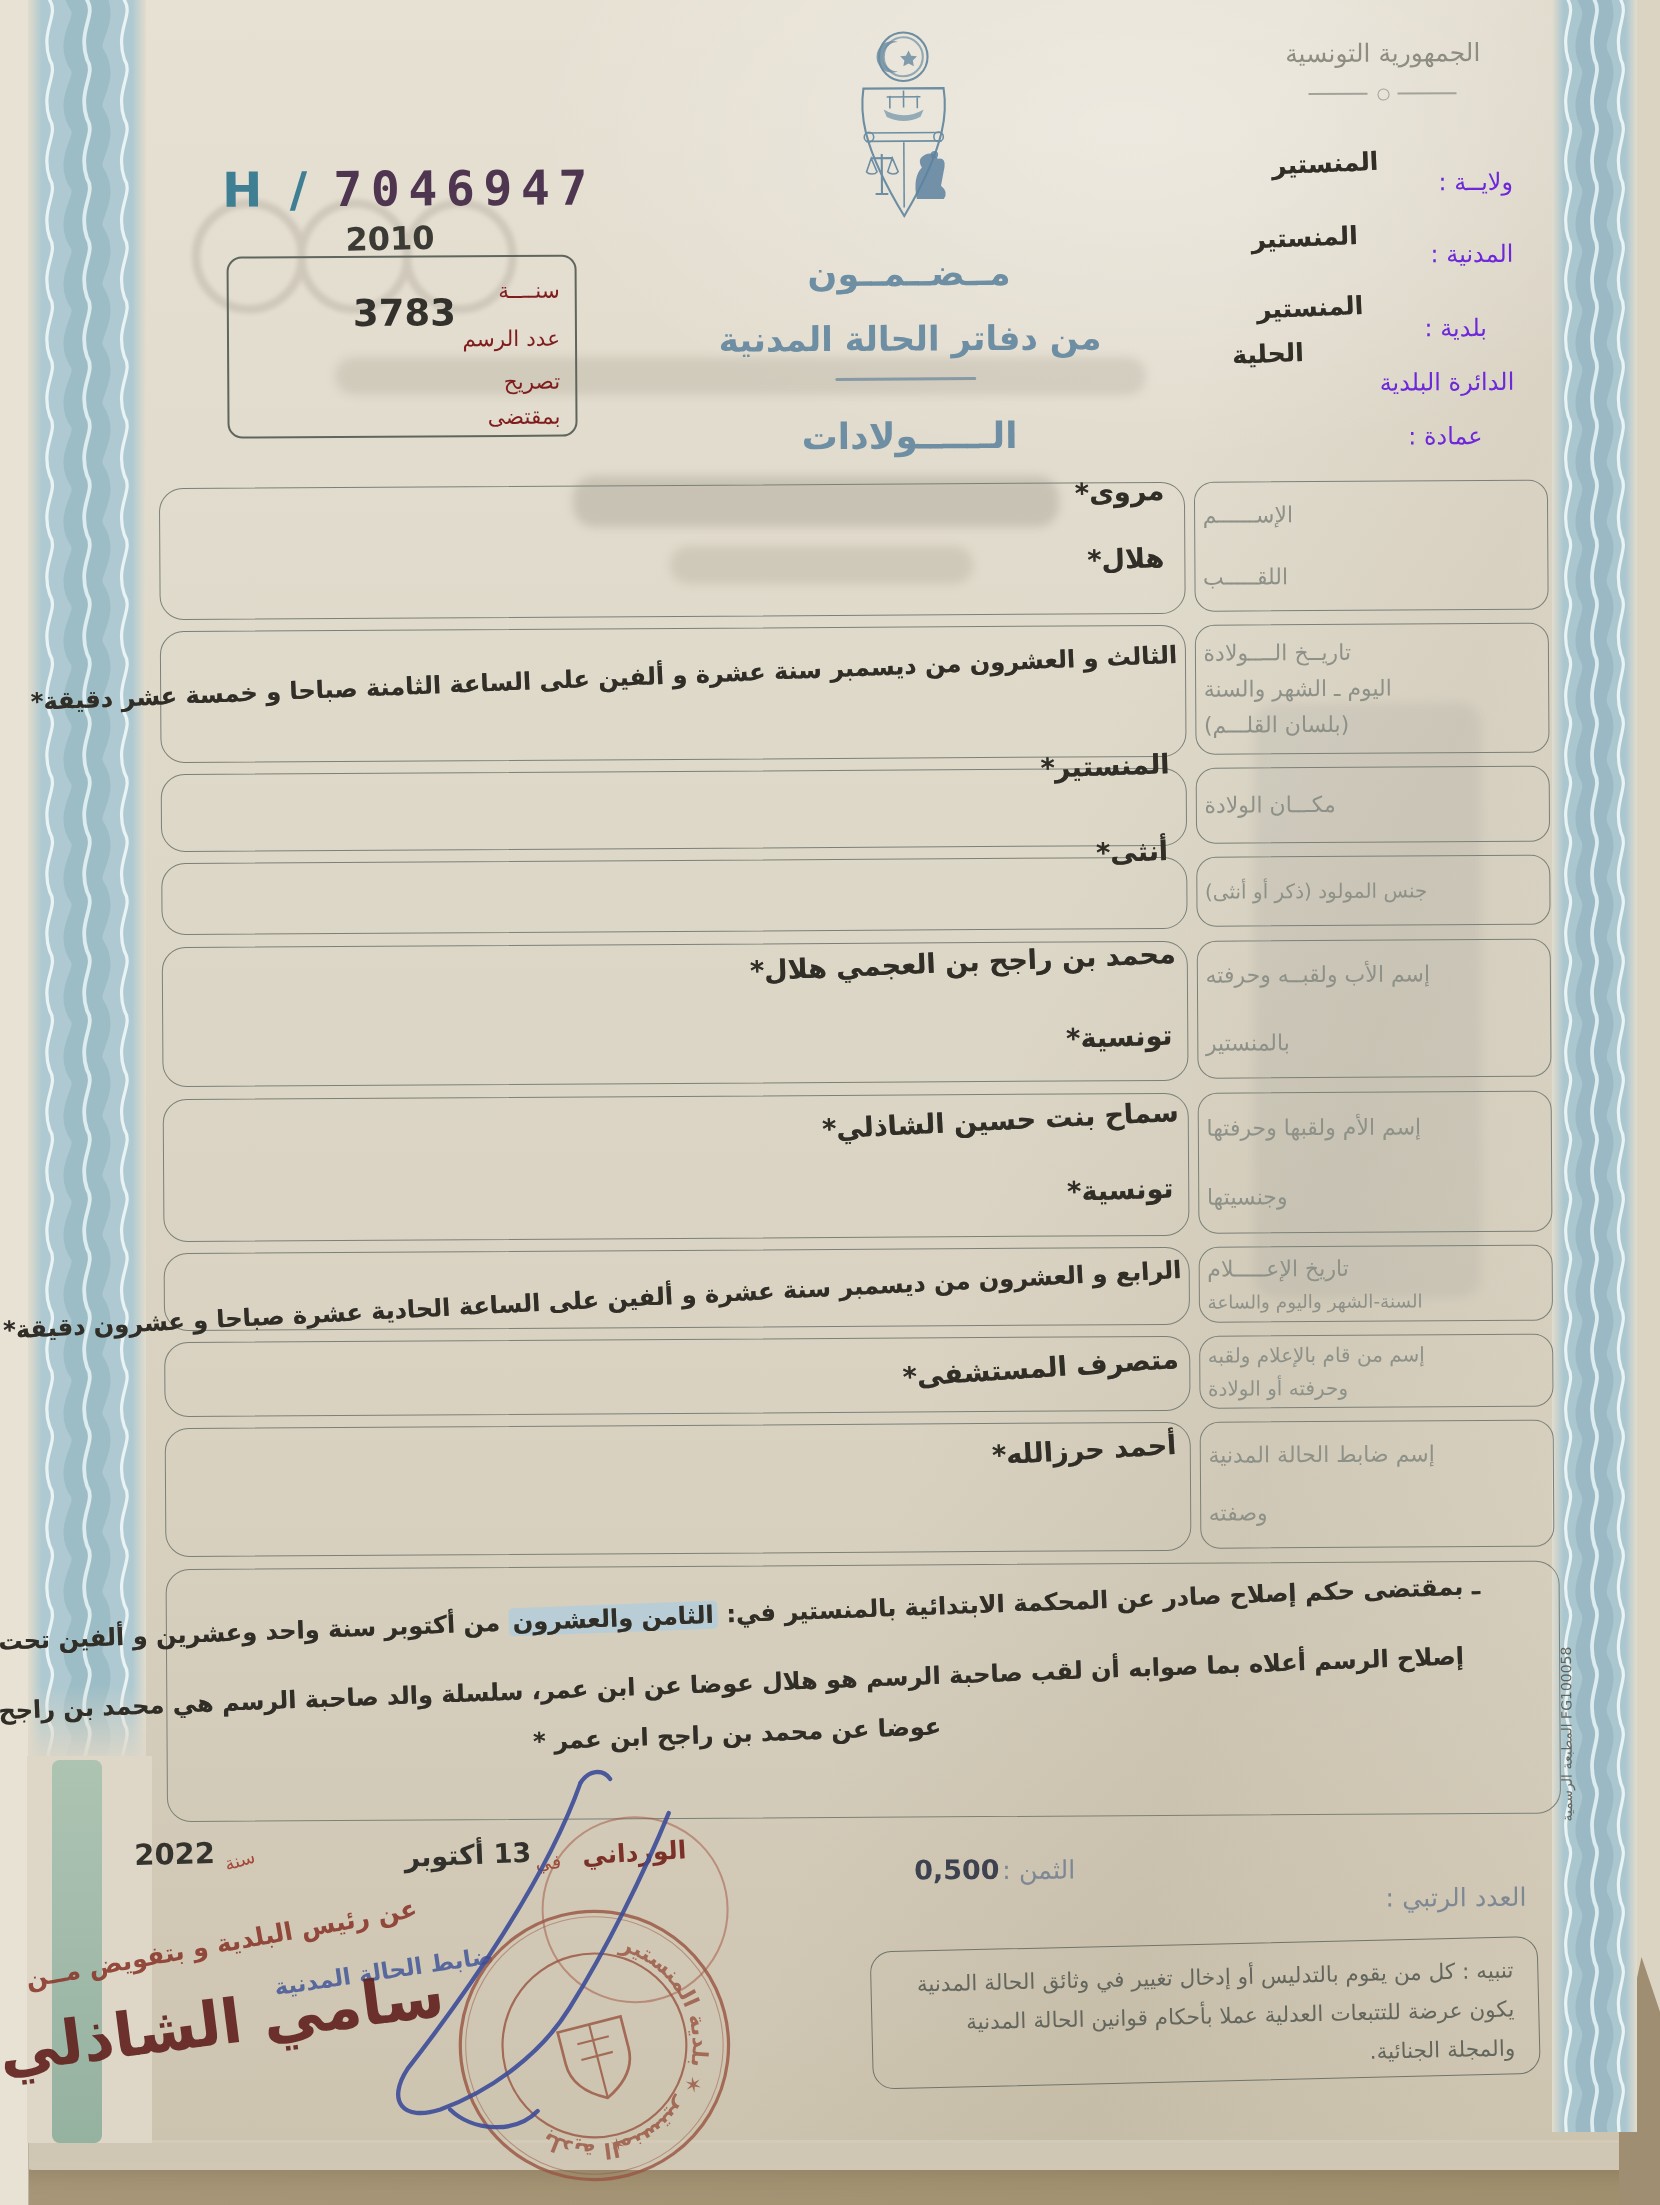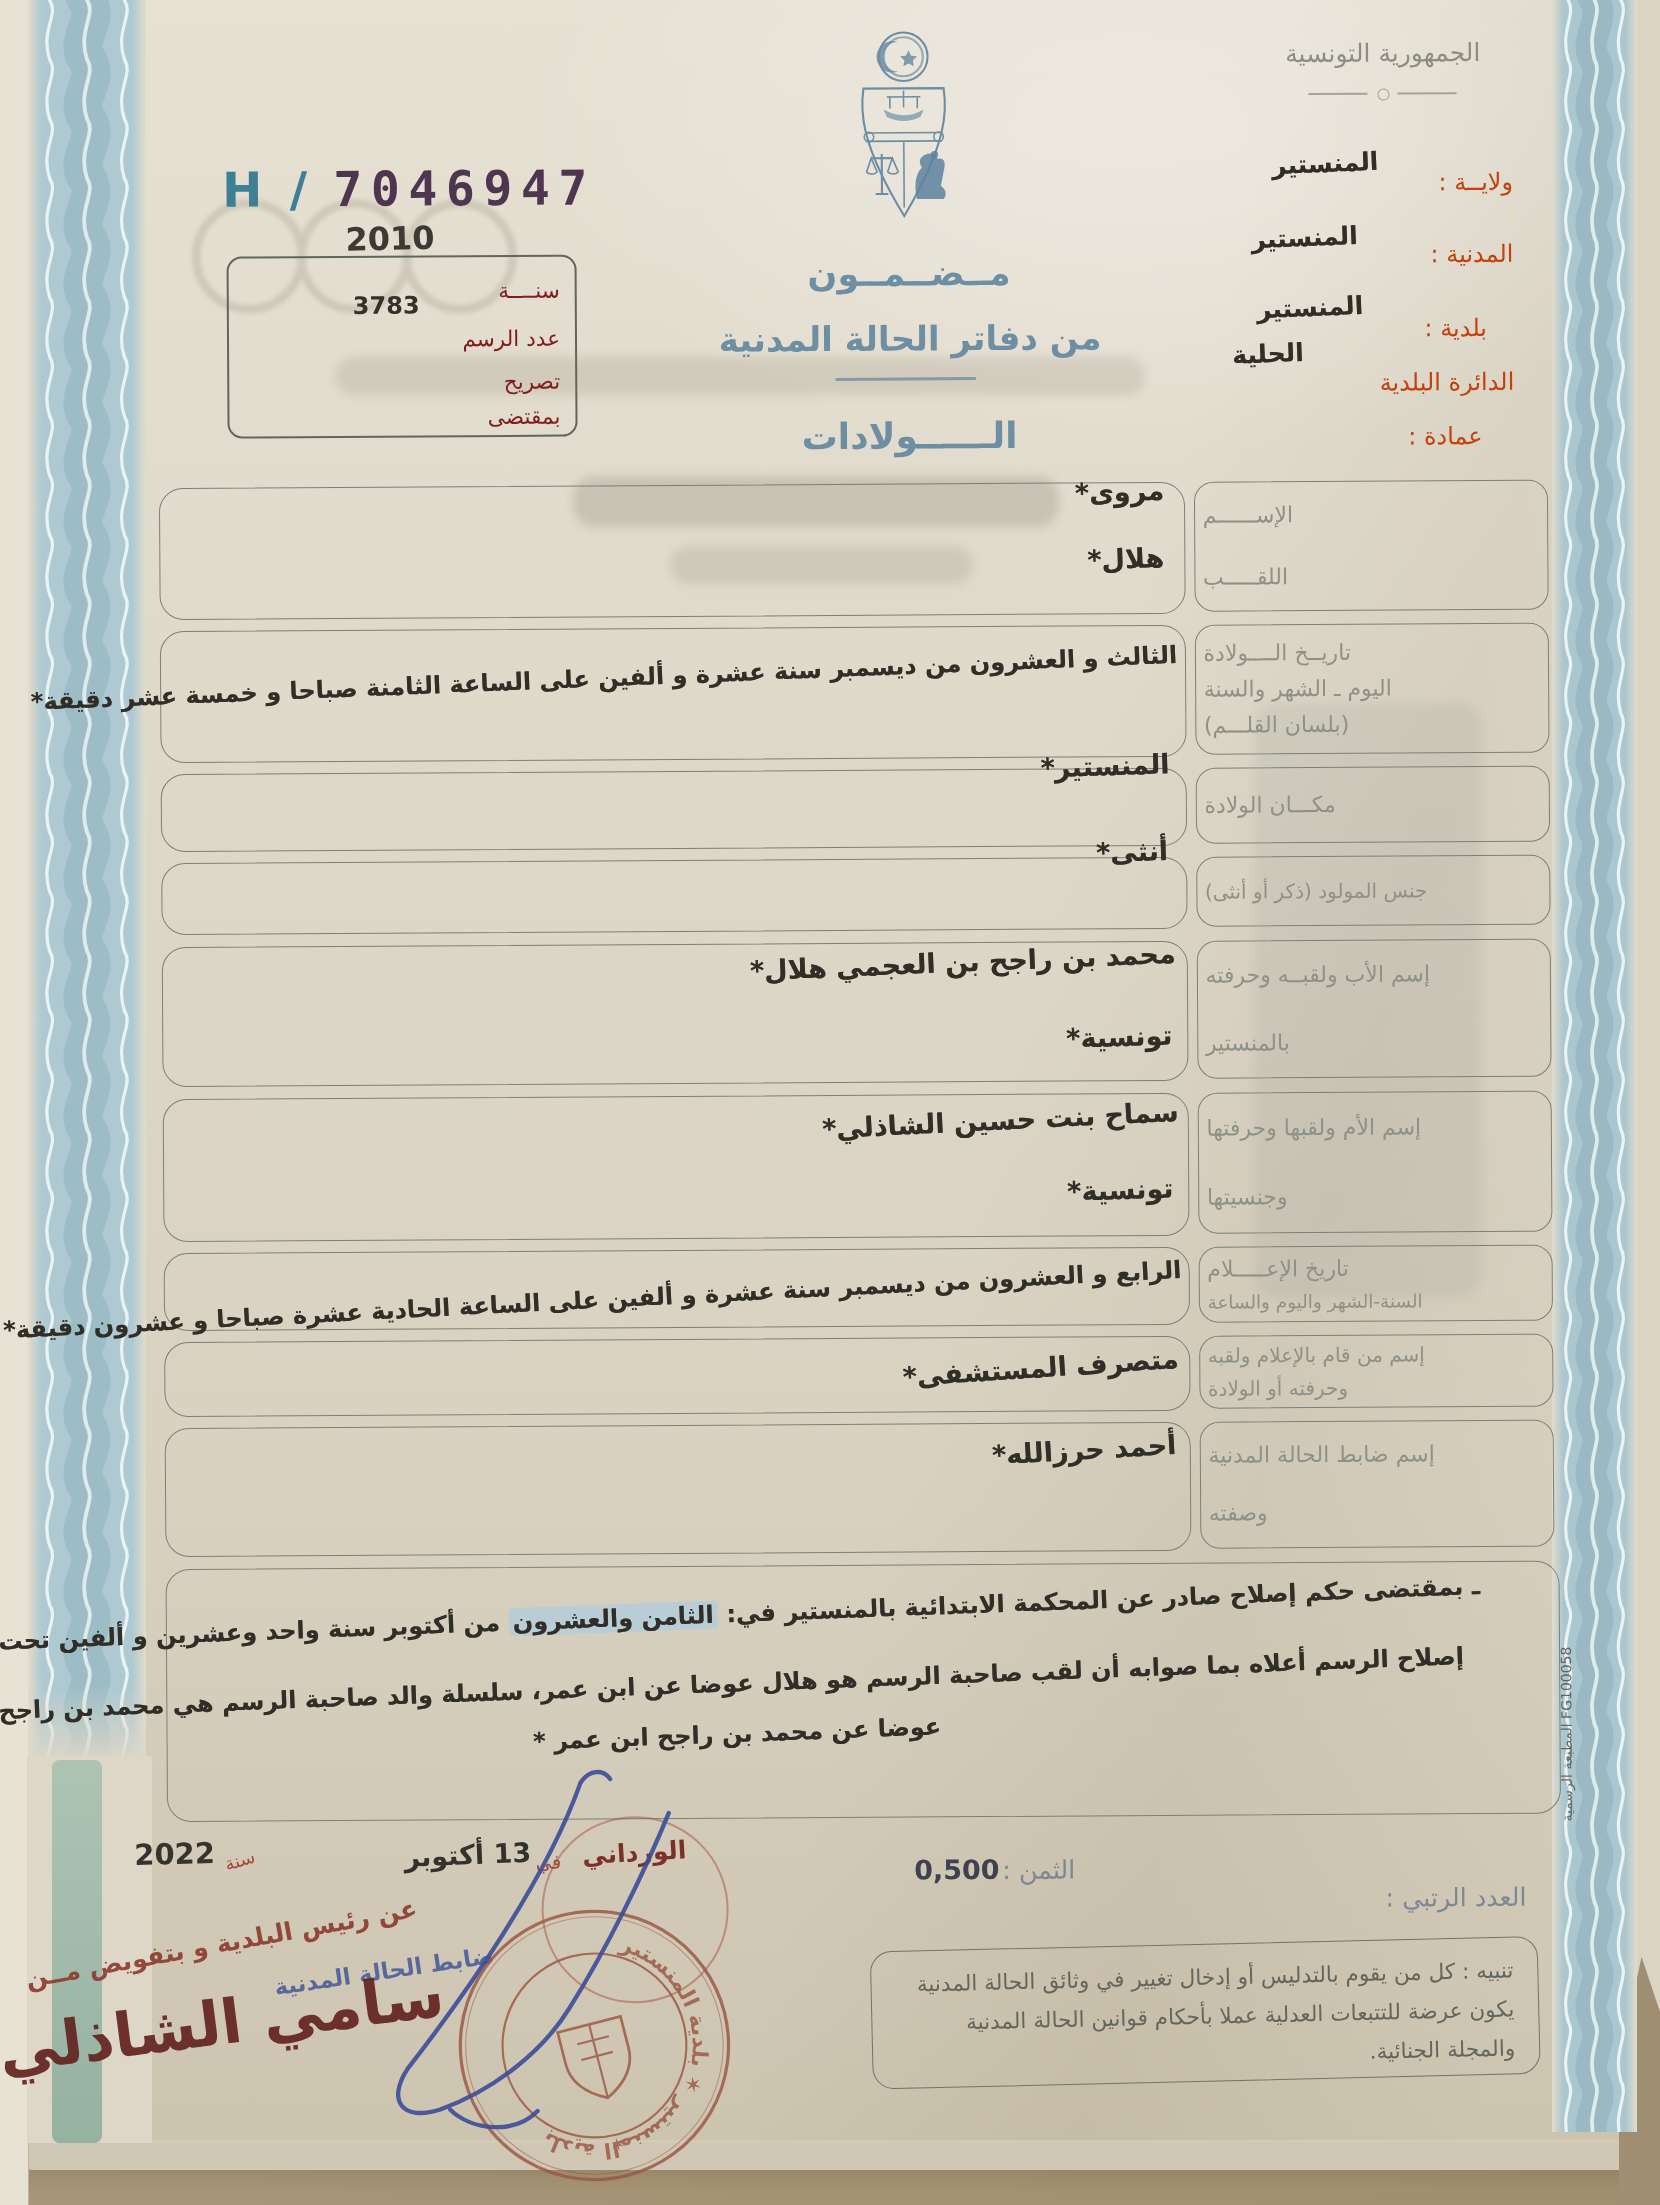--- a/index.html
+++ b/index.html
@@ -32,35 +32,35 @@
 
   .content{position:absolute;left:0;top:0;width:1660px;height:2205px;transform:rotate(-.35deg);transform-origin:50% 45%;}
 
   
   .serial{left:227px;top:158px;font-size:48px;letter-spacing:5.4px;}
   .serial .h{color:#3f7f93;font-weight:700;}
   .serial .num{color:#4f3650;font-family:"DejaVu Sans Mono",monospace;font-weight:700;letter-spacing:8.6px;}
   .serial-year{left:350px;top:217px;font-size:32px;color:#3c3a34;font-weight:700;transform:rotate(-1deg);}
   .stamp-box{left:231px;top:253px;width:346px;height:178px;border:2.2px solid #5f665d;border-radius:15px;}
   .sb-l{position:absolute;right:15px;color:#7f1d1d;font-size:21.6px;white-space:nowrap;}
-  .sb-v{position:absolute;left:124px;top:34px;font-size:24px;color:#33312b;font-weight:700;}
+  .sb-v{position:absolute;left:124px;top:34px;font-size:37px;color:#33312b;font-weight:700;}
 
   
   .emblem{left:851px;top:28px;width:116px;height:204px;}
   .t1{left:746px;top:254px;width:335px;text-align:center;font-size:35px;}
   .t2{left:703px;top:319px;width:422px;text-align:center;font-size:34px;}
   .t-underline{left:839px;top:378px;width:141px;height:2.7px;background:#8699a5;border-radius:1.6px;}
   .t3{left:724px;top:416px;width:378px;text-align:center;font-size:36px;}
 
   
   .republic{right:120px;top:42px;width:303px;text-align:center;font-size:25px;color:#8d8d83;}
   .divider{right:195px;top:91px;width:151px;height:12px;}
   .divider .ln{position:absolute;top:4.9px;width:59px;height:2.2px;background:#a3a399;}
   .divider .c{position:absolute;left:69px;top:1.1px;width:9.7px;height:9.7px;border:1.6px solid #a3a399;border-radius:50%;}
-  .hf-label{font-size:24px;color:#c2410c;}
+  .hf-label{font-size:24px;color:#6d28d9;}
   .hf-value{font-size:25px;transform:rotate(-2deg);}
 
   
   .vbox,.lbox{position:absolute;border:1.6px solid #7b8177;}
   .vbox{left:162px;width:1024px;border-radius:24px;}
   .lbox{left:1197px;width:354px;border-radius:19.5px;display:flex;flex-direction:column;justify-content:center;align-items:flex-end;padding:0 18.4px 0 7.6px;box-sizing:border-box;}
   .lbox div{font-size:22px;color:#8e9188;line-height:1.65;white-space:nowrap;}
   .val{font-size:27px;}
   .val-long{font-size:24px;}
 

